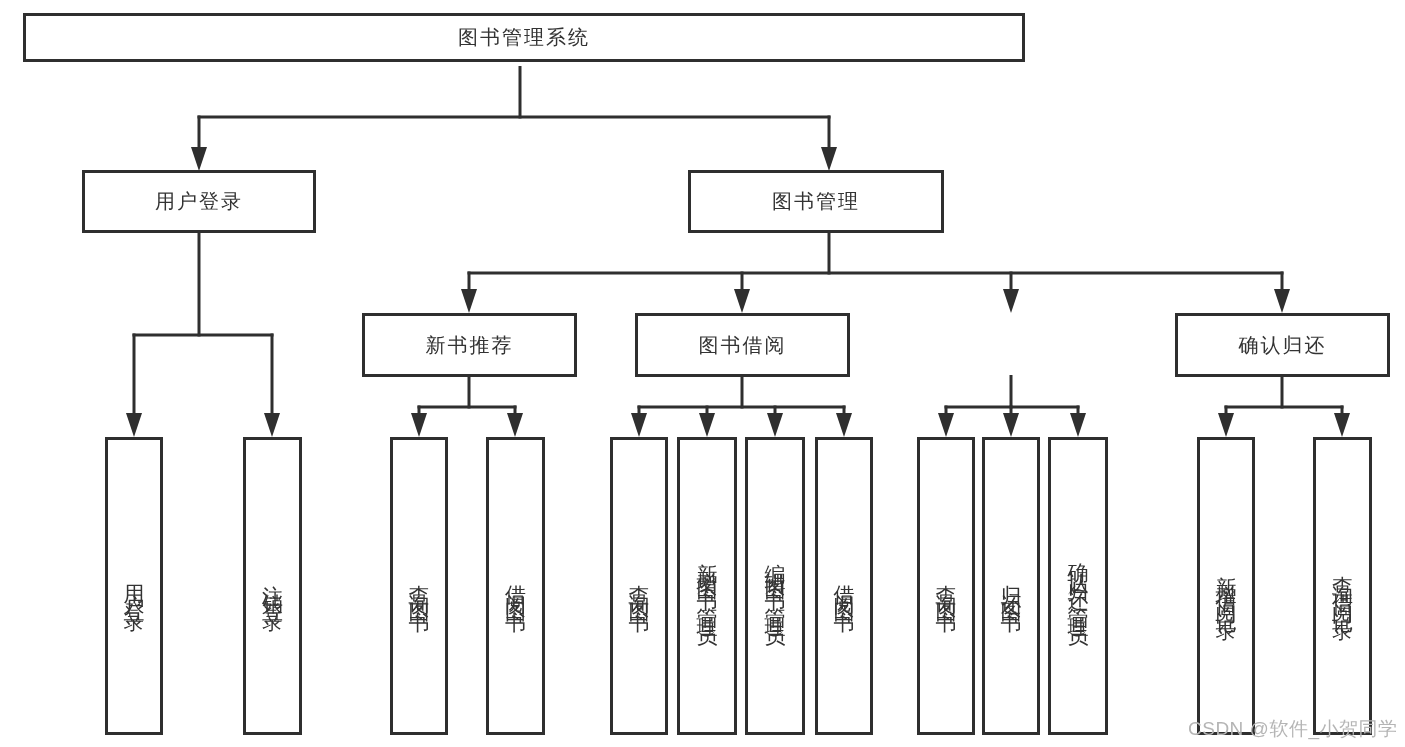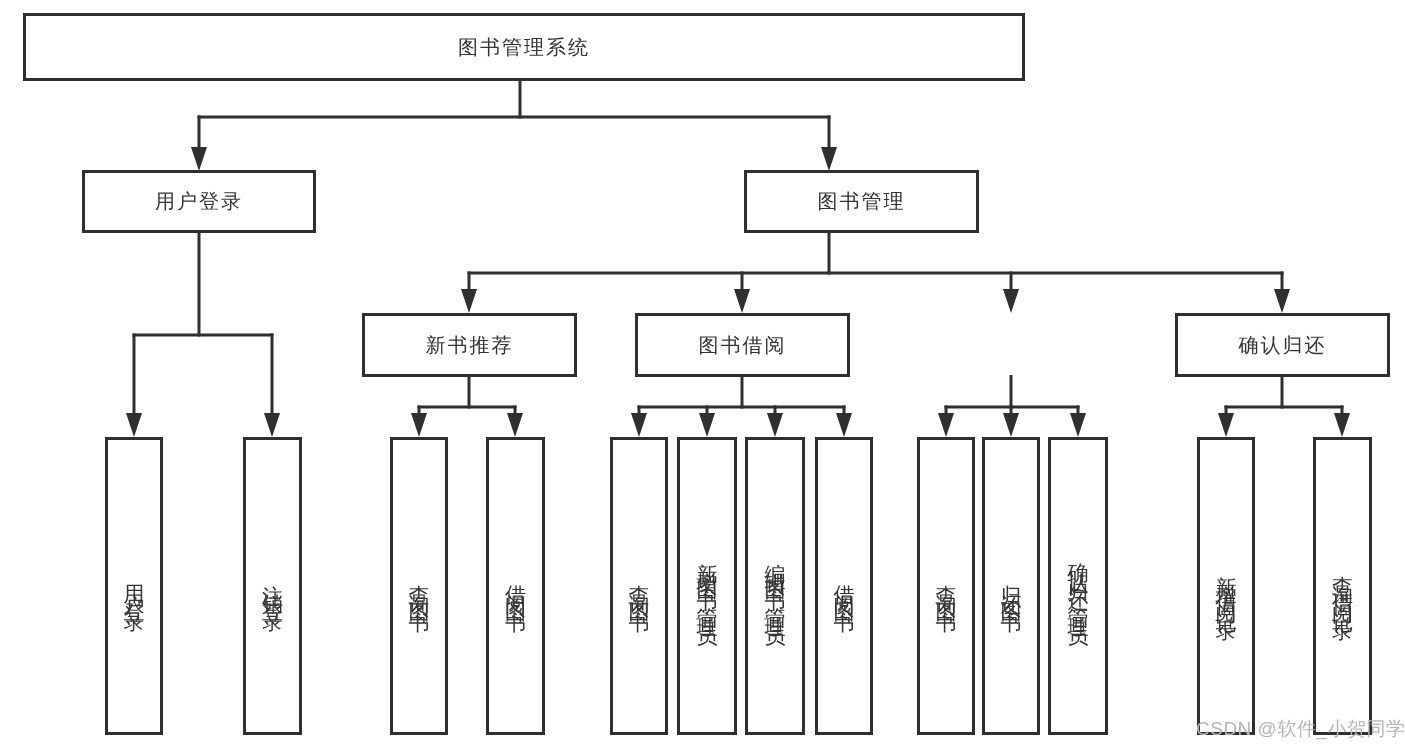--- a/index.html
+++ b/index.html
@@ -30,21 +30,21 @@
     justify-content: center;
     z-index: 2;
     color: #333333;
   }
   .node .lbl {
     font-size: 20px;
     letter-spacing: 2px;
     white-space: nowrap;
   }
   .box-root {
-    left: 23px; top: 13px; width: 1002px; height: 68px;
+    left: 23px; top: 13px; width: 1002px; height: 49px;
   }
   .box2 {
     top: 170px; height: 63px;
   }
   .box3 {
     top: 313px; height: 64px; width: 215px;
   }
   .leaf {
     top: 437px; height: 298px; width: 58px;
   }
@@ -56,21 +56,20 @@
     white-space: nowrap;
   }
   .watermark {
     position: absolute;
     left: 1188px; top: 716px;
     font-size: 19px;
     letter-spacing: 0.5px;
     color: #b5b5b5;
     z-index: 3;
     white-space: nowrap;
-    margin-left: 8px;
   }
 </style>
 </head>
 <body>
 
 <div id="canvas">
 
   <svg id="wires" width="1405" height="747" viewBox="0 0 1405 747">
     <g stroke="#2f2f2f" stroke-width="3" fill="none">
 
@@ -140,21 +139,21 @@
     </g>
   </svg>
 
   <div class="node box-root">
     <span class="lbl">图书管理系统</span>
   </div>
 
   <div class="node box2" style="left:82px;width:234px">
     <span class="lbl">用户登录</span>
   </div>
-  <div class="node box2" style="left:744px;width:235px">
+  <div class="node box2" style="left:688px;width:256px">
     <span class="lbl">图书管理</span>
   </div>
 
   <div class="node box3" style="left:362px">
     <span class="lbl">新书推荐</span>
   </div>
   <div class="node box3" style="left:635px">
     <span class="lbl">图书借阅</span>
   </div>
   <div class="node box3" style="left:1175px">

